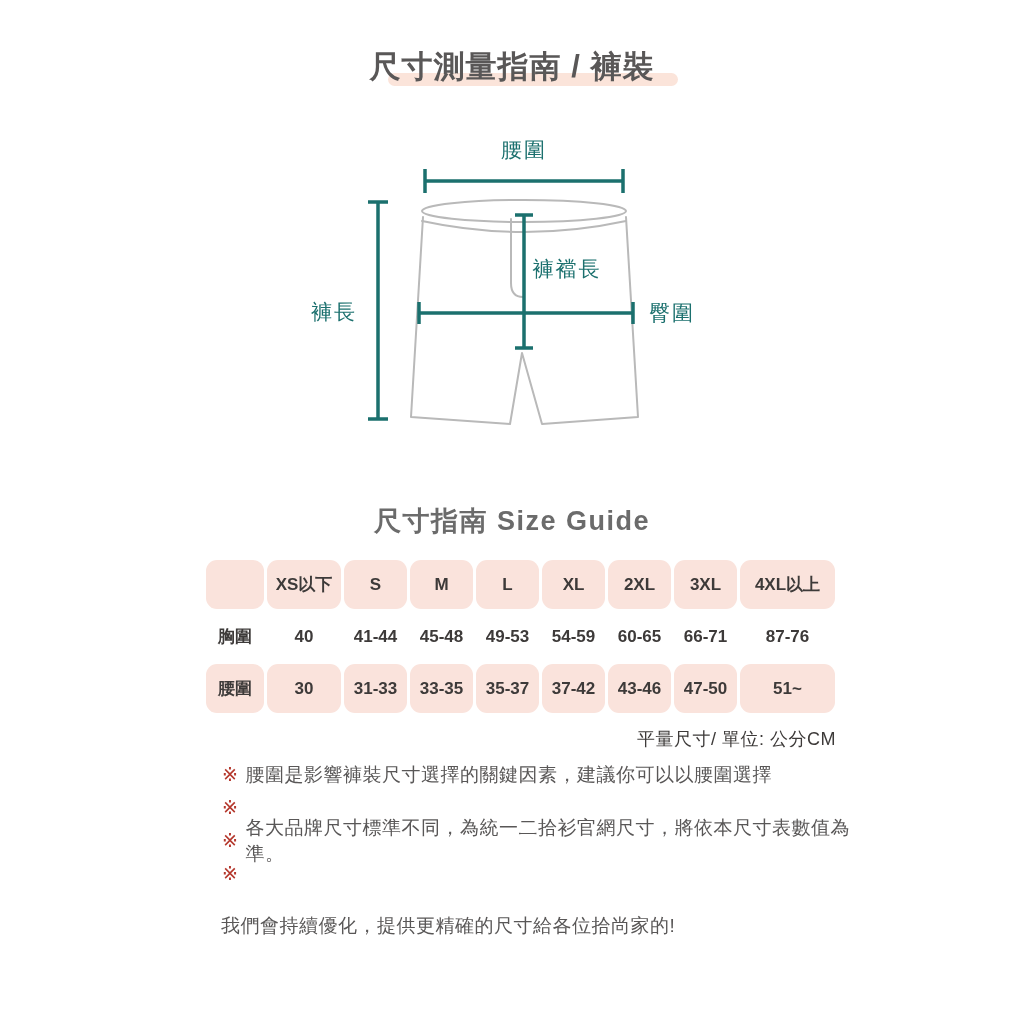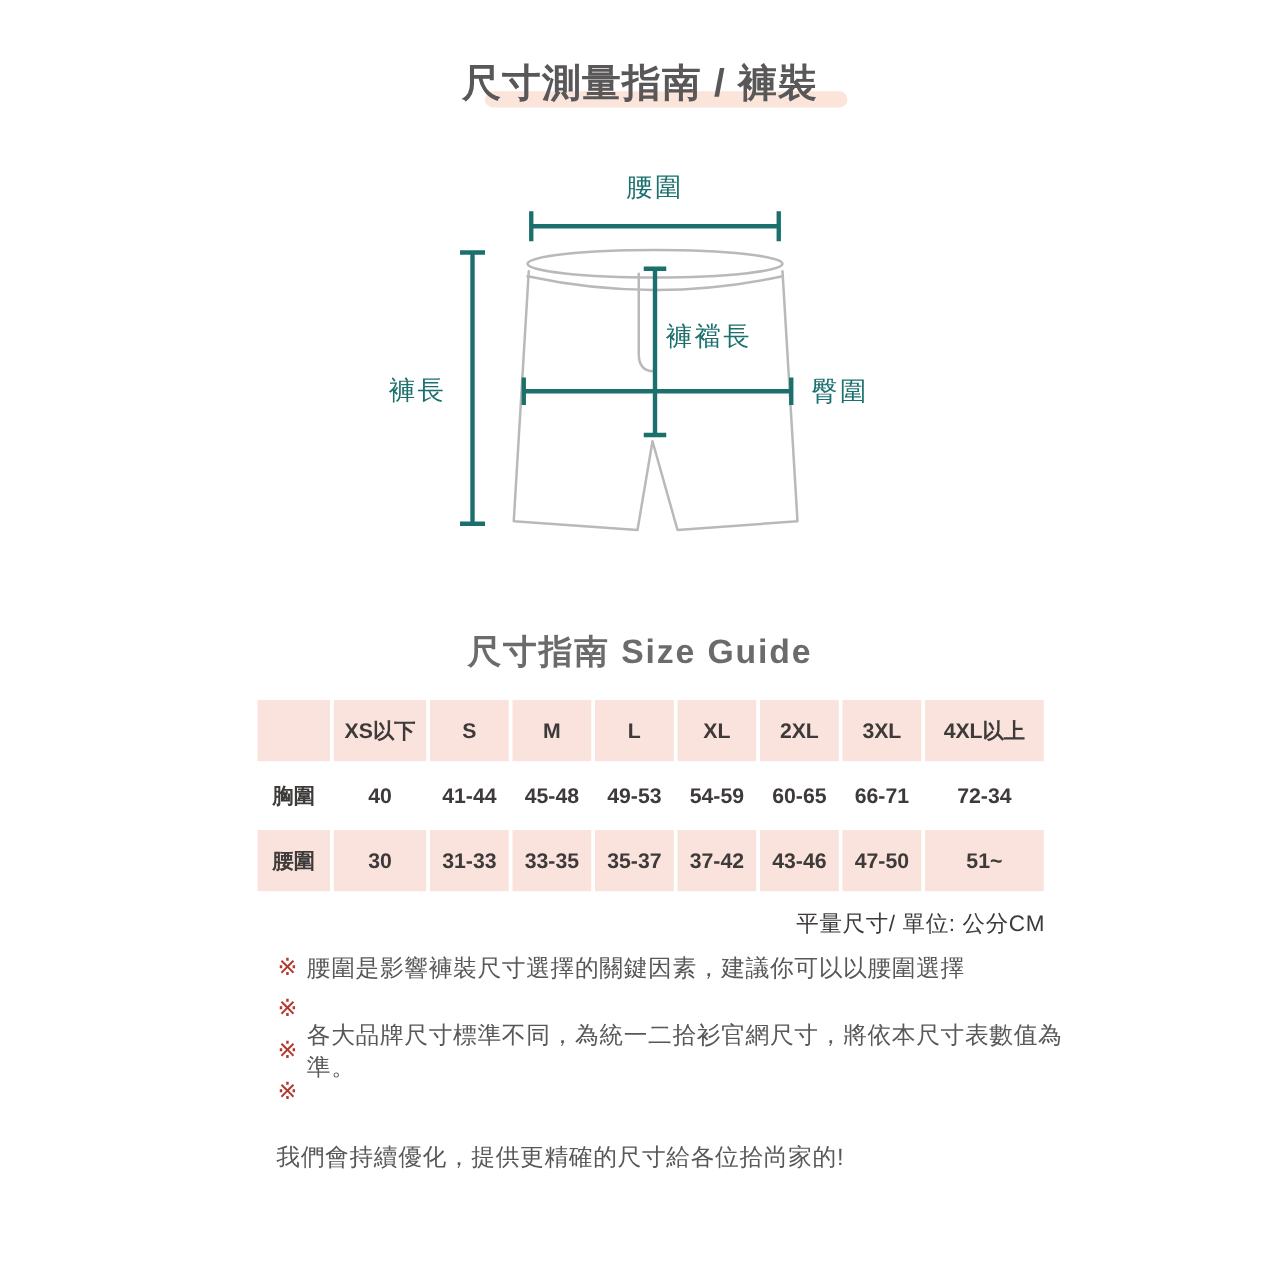--- a/index.html
+++ b/index.html
@@ -20,21 +20,21 @@
 
   
   .guide-heading { position: absolute; left: 0; top: 503px; width: 1024px; text-align: center;
       font-size: 27px; font-weight: bold; letter-spacing: 1.5px; color: #6b6b6b; }
 
   
   .size-table-wrap { position: absolute; left: 203px; top: 557px; }
   table.size-table { border-collapse: separate; border-spacing: 3px; table-layout: fixed; }
   table.size-table td, table.size-table th {
       height: 49px; text-align: center; vertical-align: middle;
-      font-size: 17px; font-weight: bold; color: #3d3a39; padding: 0;
+      font-size: 17px; font-weight: bold; color: #3d3a39; padding: 0; border-radius: 11px;
   }
   tr.pink-row td, tr.pink-row th { background: #fae3dc; }
   tr.white-row td, tr.white-row th { background: #ffffff; }
   .col-label { width: 58px; }
   .col-xs { width: 74px; }
   .col-std { width: 63px; }
   .col-4xl { width: 95px; margin-top: 28px; }
 
   
   .unit-note { position: absolute; right: 188px; top: 727px; font-size: 18px; color: #3d3a39; letter-spacing: 0.5px; }
@@ -98,21 +98,21 @@
       </tr>
       <tr class="white-row">
         <th>胸圍</th>
         <td>40</td>
         <td>41-44</td>
         <td>45-48</td>
         <td>49-53</td>
         <td>54-59</td>
         <td>60-65</td>
         <td>66-71</td>
-        <td>72-34</td>
+        <td>87-76</td>
       </tr>
       <tr class="pink-row">
         <th>腰圍</th>
         <td>30</td>
         <td>31-33</td>
         <td>33-35</td>
         <td>35-37</td>
         <td>37-42</td>
         <td>43-46</td>
         <td>47-50</td>

